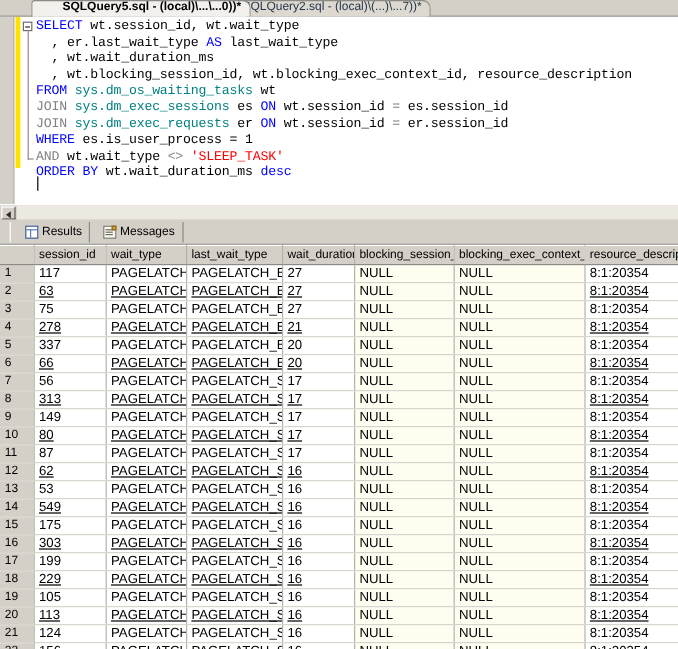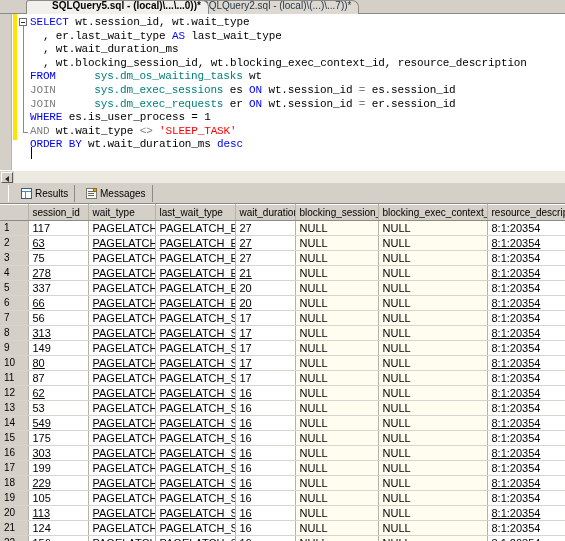--- a/index.html
+++ b/index.html
@@ -77,21 +77,21 @@
     position:absolute;left:5px;top:118px;width:5px;height:1px;background:#8a8a8a;
   }
   .code{
     position:absolute;left:30px;top:2px;right:0;
     font-family:"Liberation Mono","DejaVu Sans Mono",monospace;
     font-size:11px;line-height:13.6px;
     white-space:pre;
     letter-spacing:-0.15px;
   }
   .k{color:#0000ff;}
-  .g{color:#008080;margin-left:32px;}
+  .g{color:#008080;}
   .s{color:#ff0000;}
   .gy{color:#808080;}
   .p{color:#000000;}
   .caret{
     position:absolute;left:31px;top:133px;width:1px;height:12px;background:#000;
   }
 
   
   .ed-scroll{
     position:absolute;left:0;top:170px;width:565px;height:13px;

